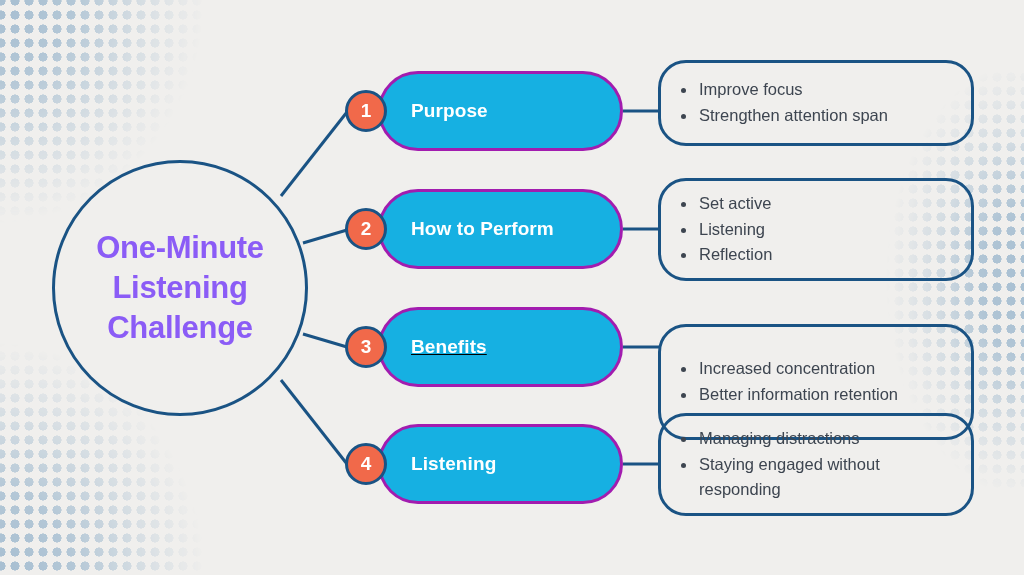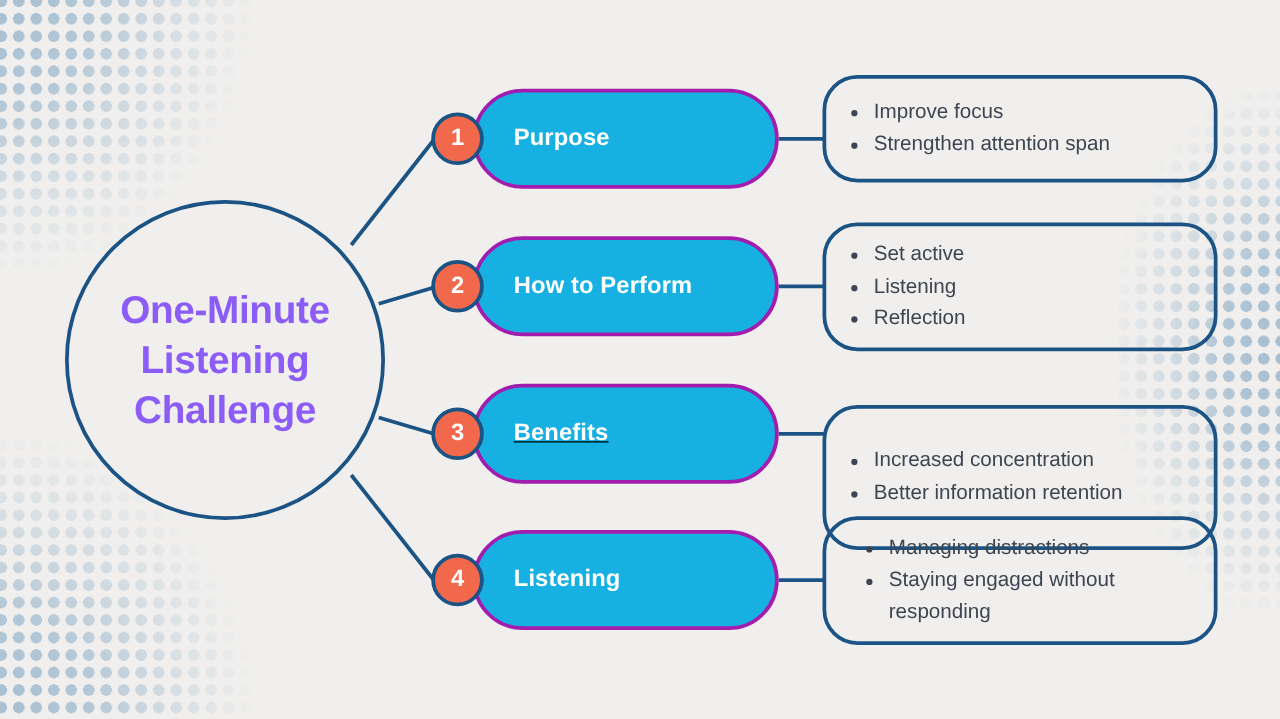--- a/index.html
+++ b/index.html
@@ -245,21 +245,21 @@
     </div>
   </div>
 
   <div class="row">
     <div class="pill" style="top:424px;">
       <span class="pill-label">Listening</span>
     </div>
     <div class="badge" style="top:443px;">
       <span>4</span>
     </div>
-    <div class="listbox" style="top:413px; height:103px;padding-left:12px;">
+    <div class="listbox" style="top:413px; height:103px;">
       <ul>
         <li>Managing distractions</li>
         <li>Staying engaged without responding</li>
       </ul>
     </div>
   </div>
 
 </div>
 
 </body></html>

